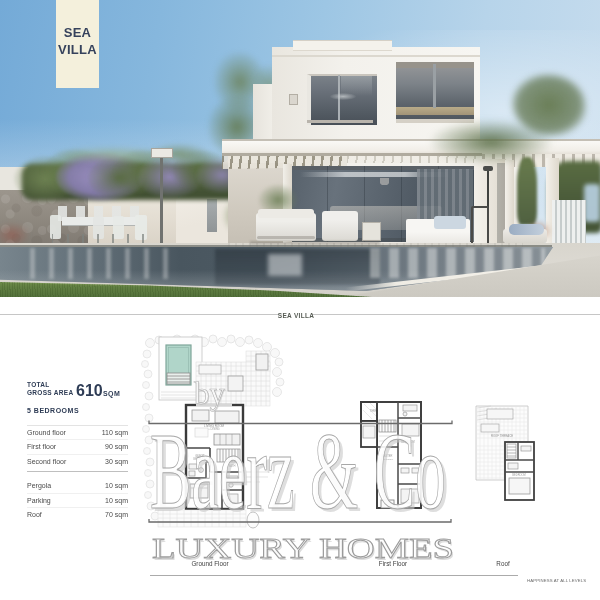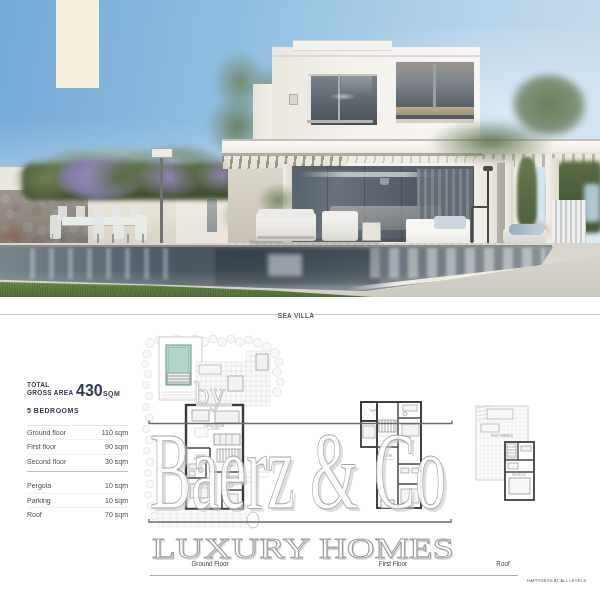--- a/index.html
+++ b/index.html
@@ -228,33 +228,34 @@
   <div class="abs" style="left:340px;top:252px;width:260px;height:45px;background:linear-gradient(180deg,#d8d5cd,#ccc9c1);clip-path:polygon(100% 8%,100% 100%,0 100%);"></div>
 
   <div class="abs" style="left:0;top:279px;width:372px;height:18px;background:linear-gradient(180deg,#74934e 0%,#617f42 45%,#53713b 100%);clip-path:polygon(0 16%,40% 36%,75% 66%,100% 100%,0 100%);"></div>
 
   <div class="abs" style="left:0;top:279px;width:372px;height:18px;opacity:.55;background:repeating-linear-gradient(86deg,rgba(50,72,28,.4) 0 1px,rgba(0,0,0,0) 1px 2.5px);clip-path:polygon(0 16%,40% 36%,75% 66%,100% 100%,0 100%);"></div>
 
   <div class="abs" style="left:0;top:279px;width:372px;height:18px;opacity:.9;background:linear-gradient(180deg,rgba(170,196,120,.5),rgba(0,0,0,0) 45%);clip-path:polygon(0 16%,40% 36%,75% 66%,100% 100%,0 17%);"></div>
 
   <div class="abs" style="left:56px;top:0;width:43px;height:88px;background:#f4f0dc;"></div>
 
+  <div class="abs" style="left:56px;top:23.5px;width:43px;text-align:center;font-size:13px;line-height:17px;font-weight:bold;color:#36425c;letter-spacing:.3px;">SEA<br>VILLA</div>
 </div>
 
 <div class="abs" style="left:0;top:314px;width:278px;height:1px;background:#c6c6c6;"></div>
 
 <div class="abs" style="left:312px;top:314px;width:288px;height:1px;background:#c6c6c6;"></div>
 
 <div class="abs" style="left:266px;top:311.5px;width:60px;text-align:center;font-size:6.5px;font-weight:bold;letter-spacing:.3px;color:#555a52;">SEA VILLA</div>
 
 <div class="abs" style="left:27px;top:381px;width:110px;">
   <div style="font-size:6.5px;font-weight:bold;color:#2e3c55;letter-spacing:.3px;line-height:7.8px;">TOTAL<br>GROSS AREA</div>
 </div>
 
-<div class="abs" style="left:76px;top:383px;font-size:16px;font-weight:bold;color:#2e3c55;line-height:16px;">430</div>
+<div class="abs" style="left:76px;top:383px;font-size:16px;font-weight:bold;color:#2e3c55;line-height:16px;">610</div>
 
 <div class="abs" style="left:103px;top:390px;font-size:7px;font-weight:bold;color:#2e3c55;letter-spacing:.4px;">SQM</div>
 
 <div class="abs" style="left:27px;top:406.5px;font-size:7px;font-weight:bold;color:#2e3c55;letter-spacing:.5px;">5 BEDROOMS</div>
 
 <div class="abs" style="left:27px;top:425px;width:101px;height:1px;background:#e3e3e3;"></div>
 
 <div class="abs" style="left:27px;top:425.5px;width:101px;font-size:7px;color:#4a4a4a;">
   <div style="display:flex;justify-content:space-between;height:13.5px;align-items:center;border-bottom:1px solid #f0f0f0;">
         <span>Ground floor</span>

